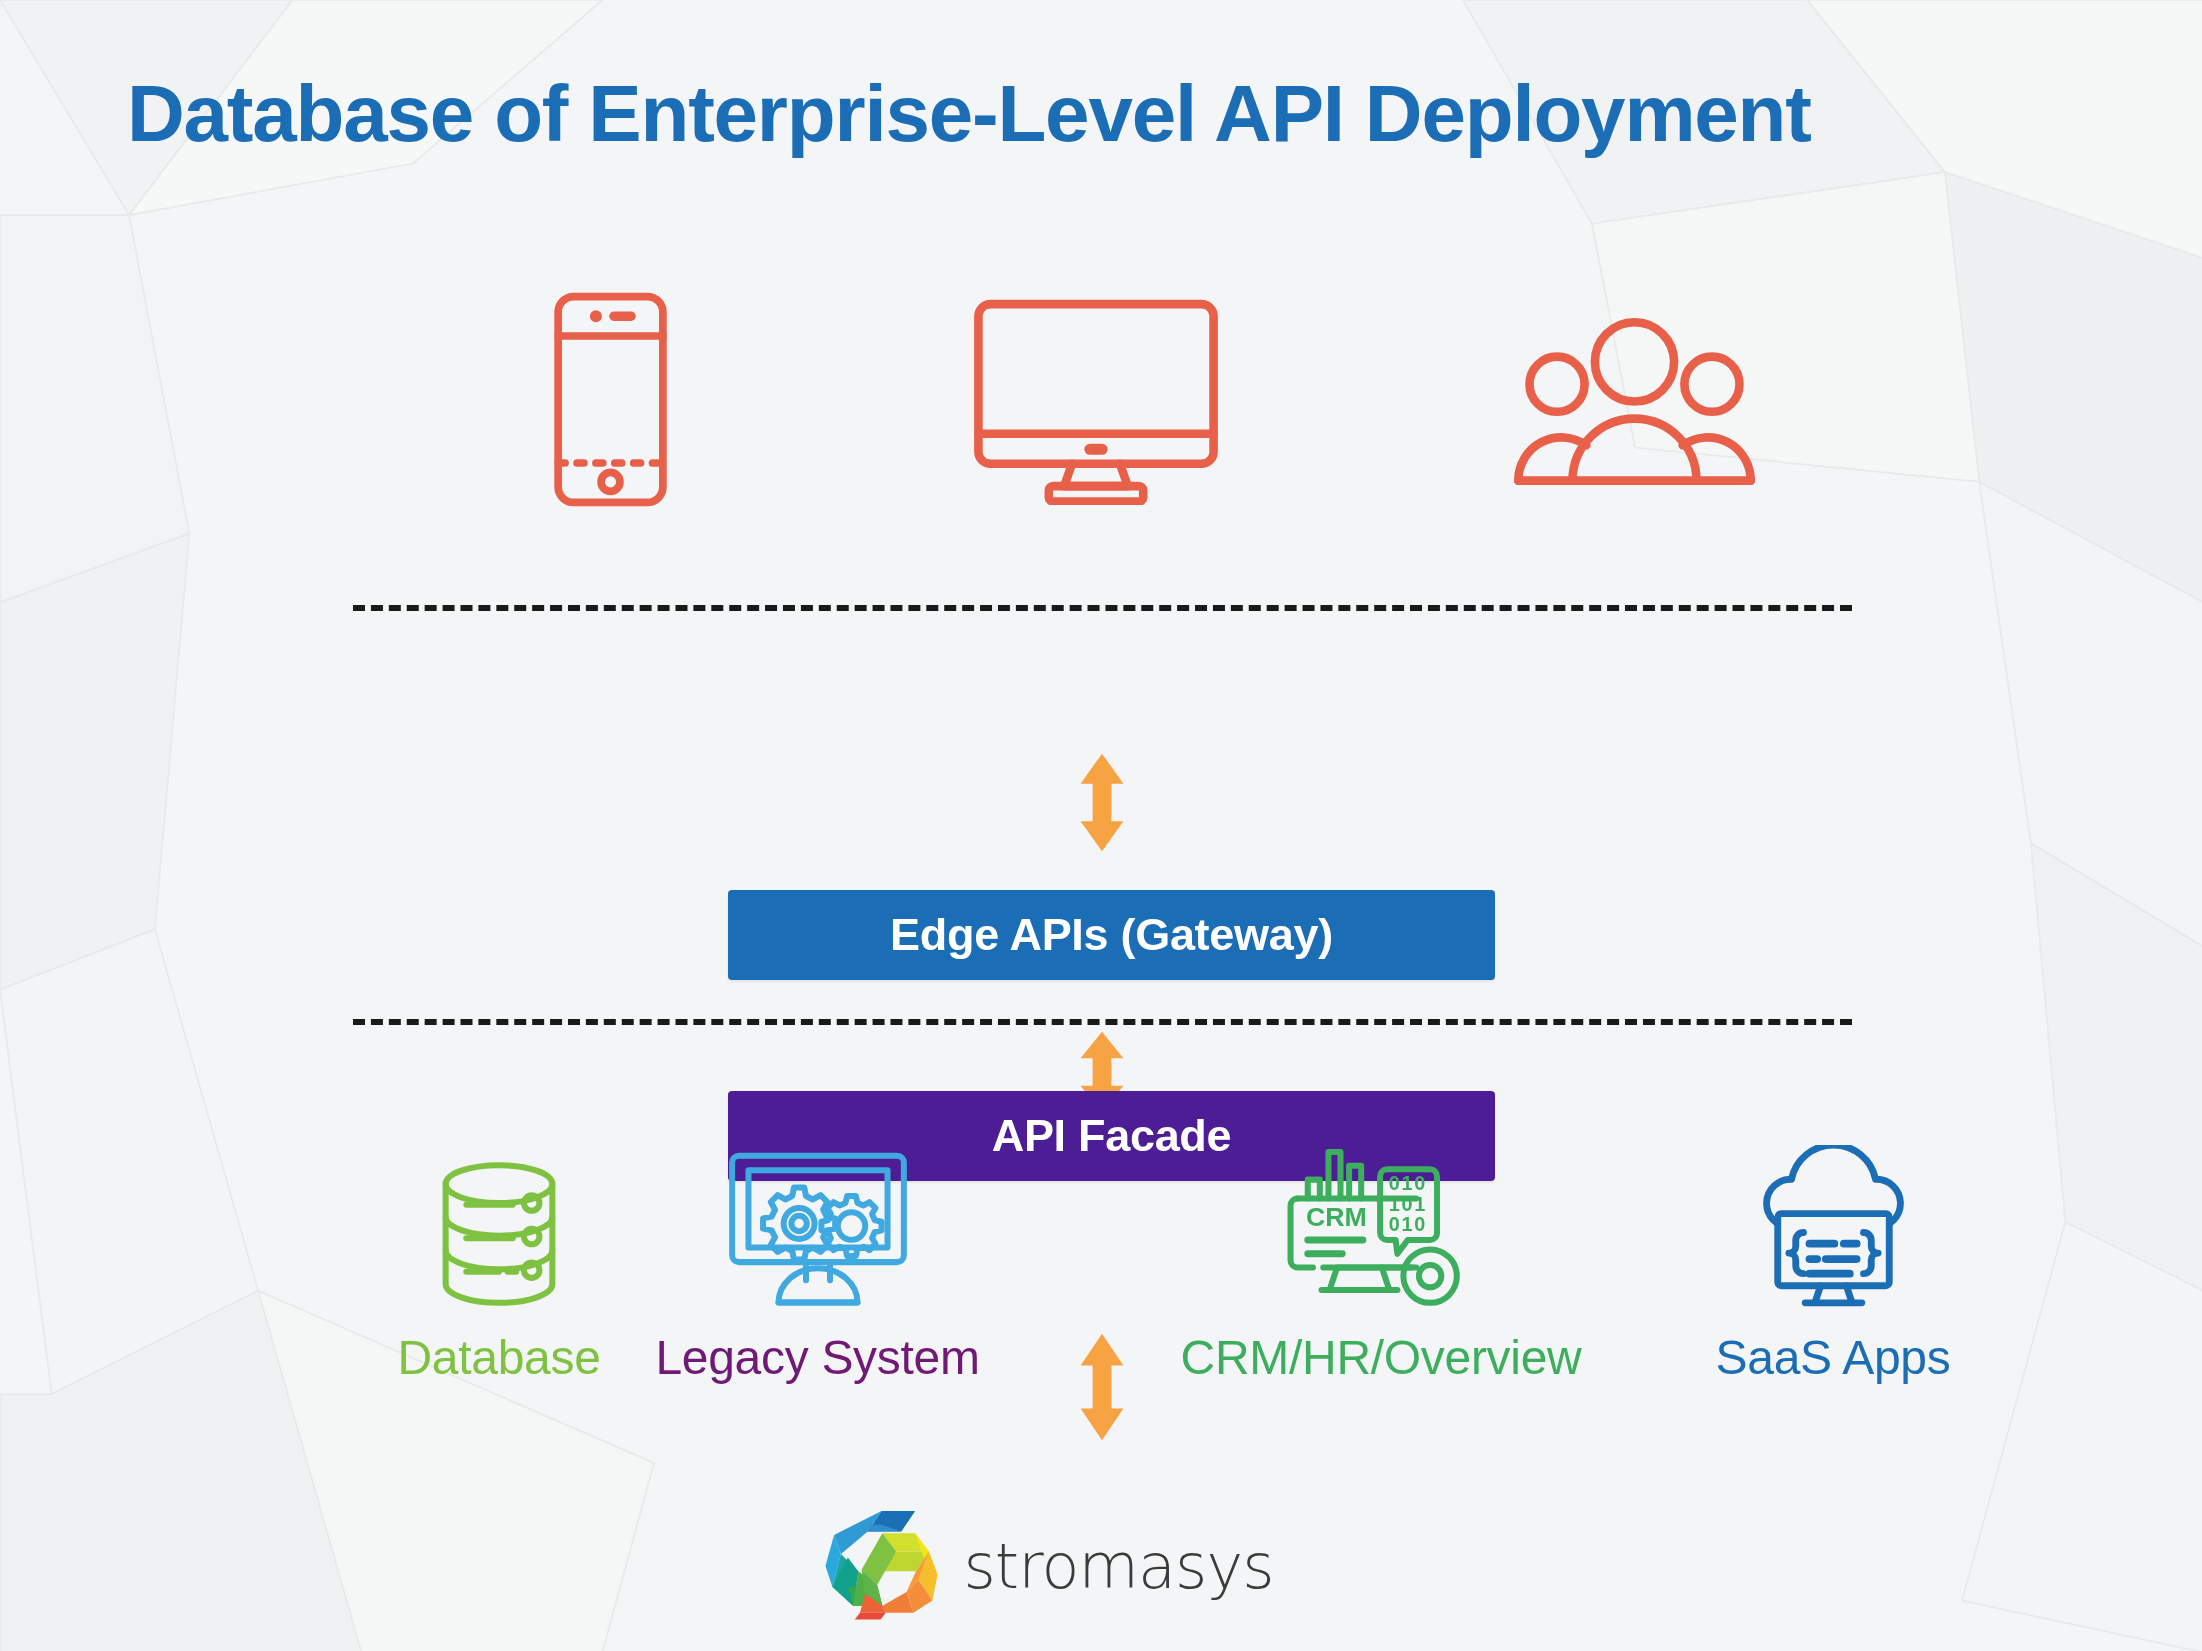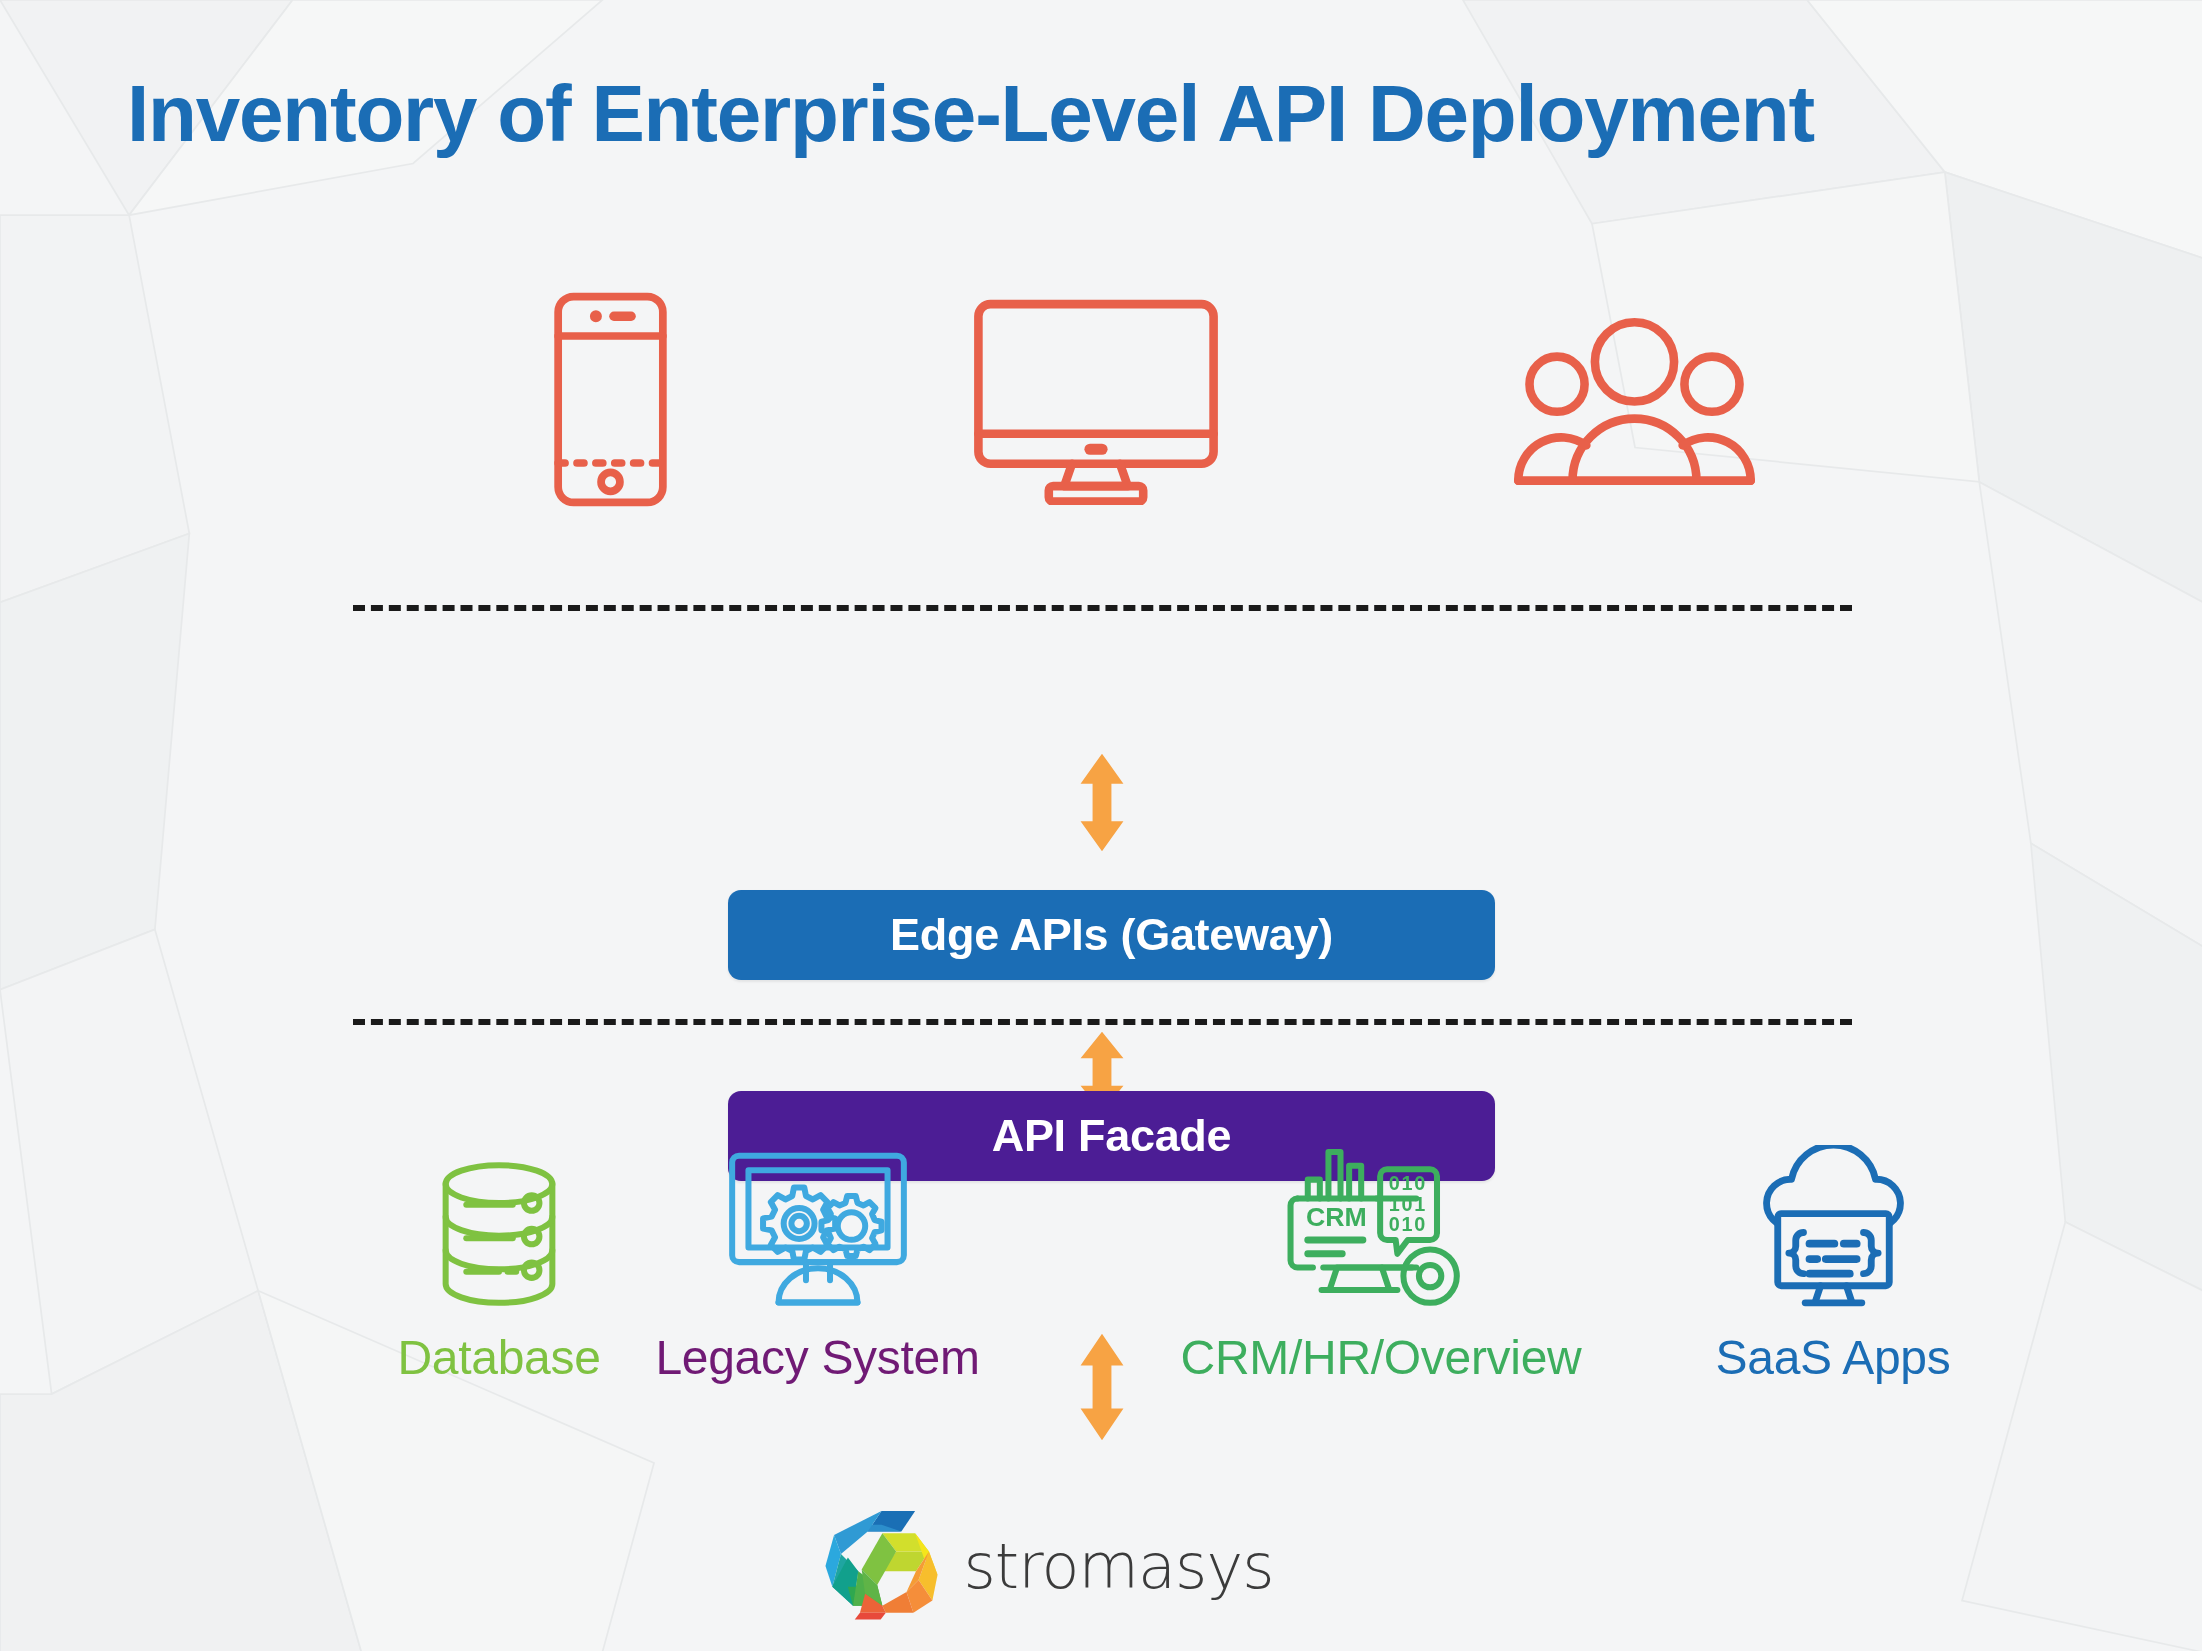--- a/index.html
+++ b/index.html
@@ -63,21 +63,21 @@
   #arrow-top    { left: 1078px; top: 751px; }
   #arrow-middle { left: 1078px; top: 1029px; }
   #arrow-bottom { left: 1078px; top: 1331px; }
 
   
   .layer-box {
     position: absolute;
     left: 728px;
     width: 767px;
     height: 90px;
-    border-radius: 13px;
+    border-radius: 4px;
     display: flex;
     align-items: center;
     justify-content: center;
     color: #ffffff;
     font-size: 45px;
     font-weight: bold;
     letter-spacing: -0.3px;
     box-shadow: 0 1.7px 2.6px rgba(0,0,0,0.07);
   }
   #box-edge-apis {
@@ -156,21 +156,21 @@
       <polygon points="0,700 220,620 180,1080 0,1150" fill="#eff1f2"></polygon>
       <polygon points="0,1150 180,1080 300,1500 60,1620" fill="#f3f4f5"></polygon>
       <polygon points="0,1620 60,1620 300,1500 420,1920 0,1920" fill="#f0f1f2"></polygon>
       <polygon points="420,1920 300,1500 760,1700 700,1920" fill="#f5f6f6"></polygon>
       <polygon points="2360,980 2560,1100 2560,1500 2400,1420" fill="#eff1f2"></polygon>
       <polygon points="2400,1420 2560,1500 2560,1920 2280,1860" fill="#f3f4f5"></polygon>
       <polygon points="1850,260 2260,200 2300,560 1900,520" fill="#f5f6f6"></polygon>
     </g>
   </svg>
 
-  <div id="page-title">Inventory of Enterprise-Level API Deployment</div>
+  <div id="page-title">Database of Enterprise-Level API Deployment</div>
 
   <div class="consumer-icon" id="icon-mobile">
     <svg width="127" height="217" viewBox="0 0 148 252">
       <g fill="none" stroke="#E8604A" stroke-width="9" stroke-linecap="round" stroke-linejoin="round">
         <rect x="13" y="6" width="122" height="240" rx="18" ry="18"></rect>
         <line x1="13" y1="52" x2="135" y2="52"></line>
         <line x1="13" y1="200" x2="135" y2="200" stroke-dasharray="8 14"></line>
         <circle cx="74" cy="222" r="11"></circle>
         <line x1="78" y1="29" x2="98" y2="29" stroke-width="11"></line>
         <circle cx="57" cy="29" r="3.5" stroke-width="7"></circle>

